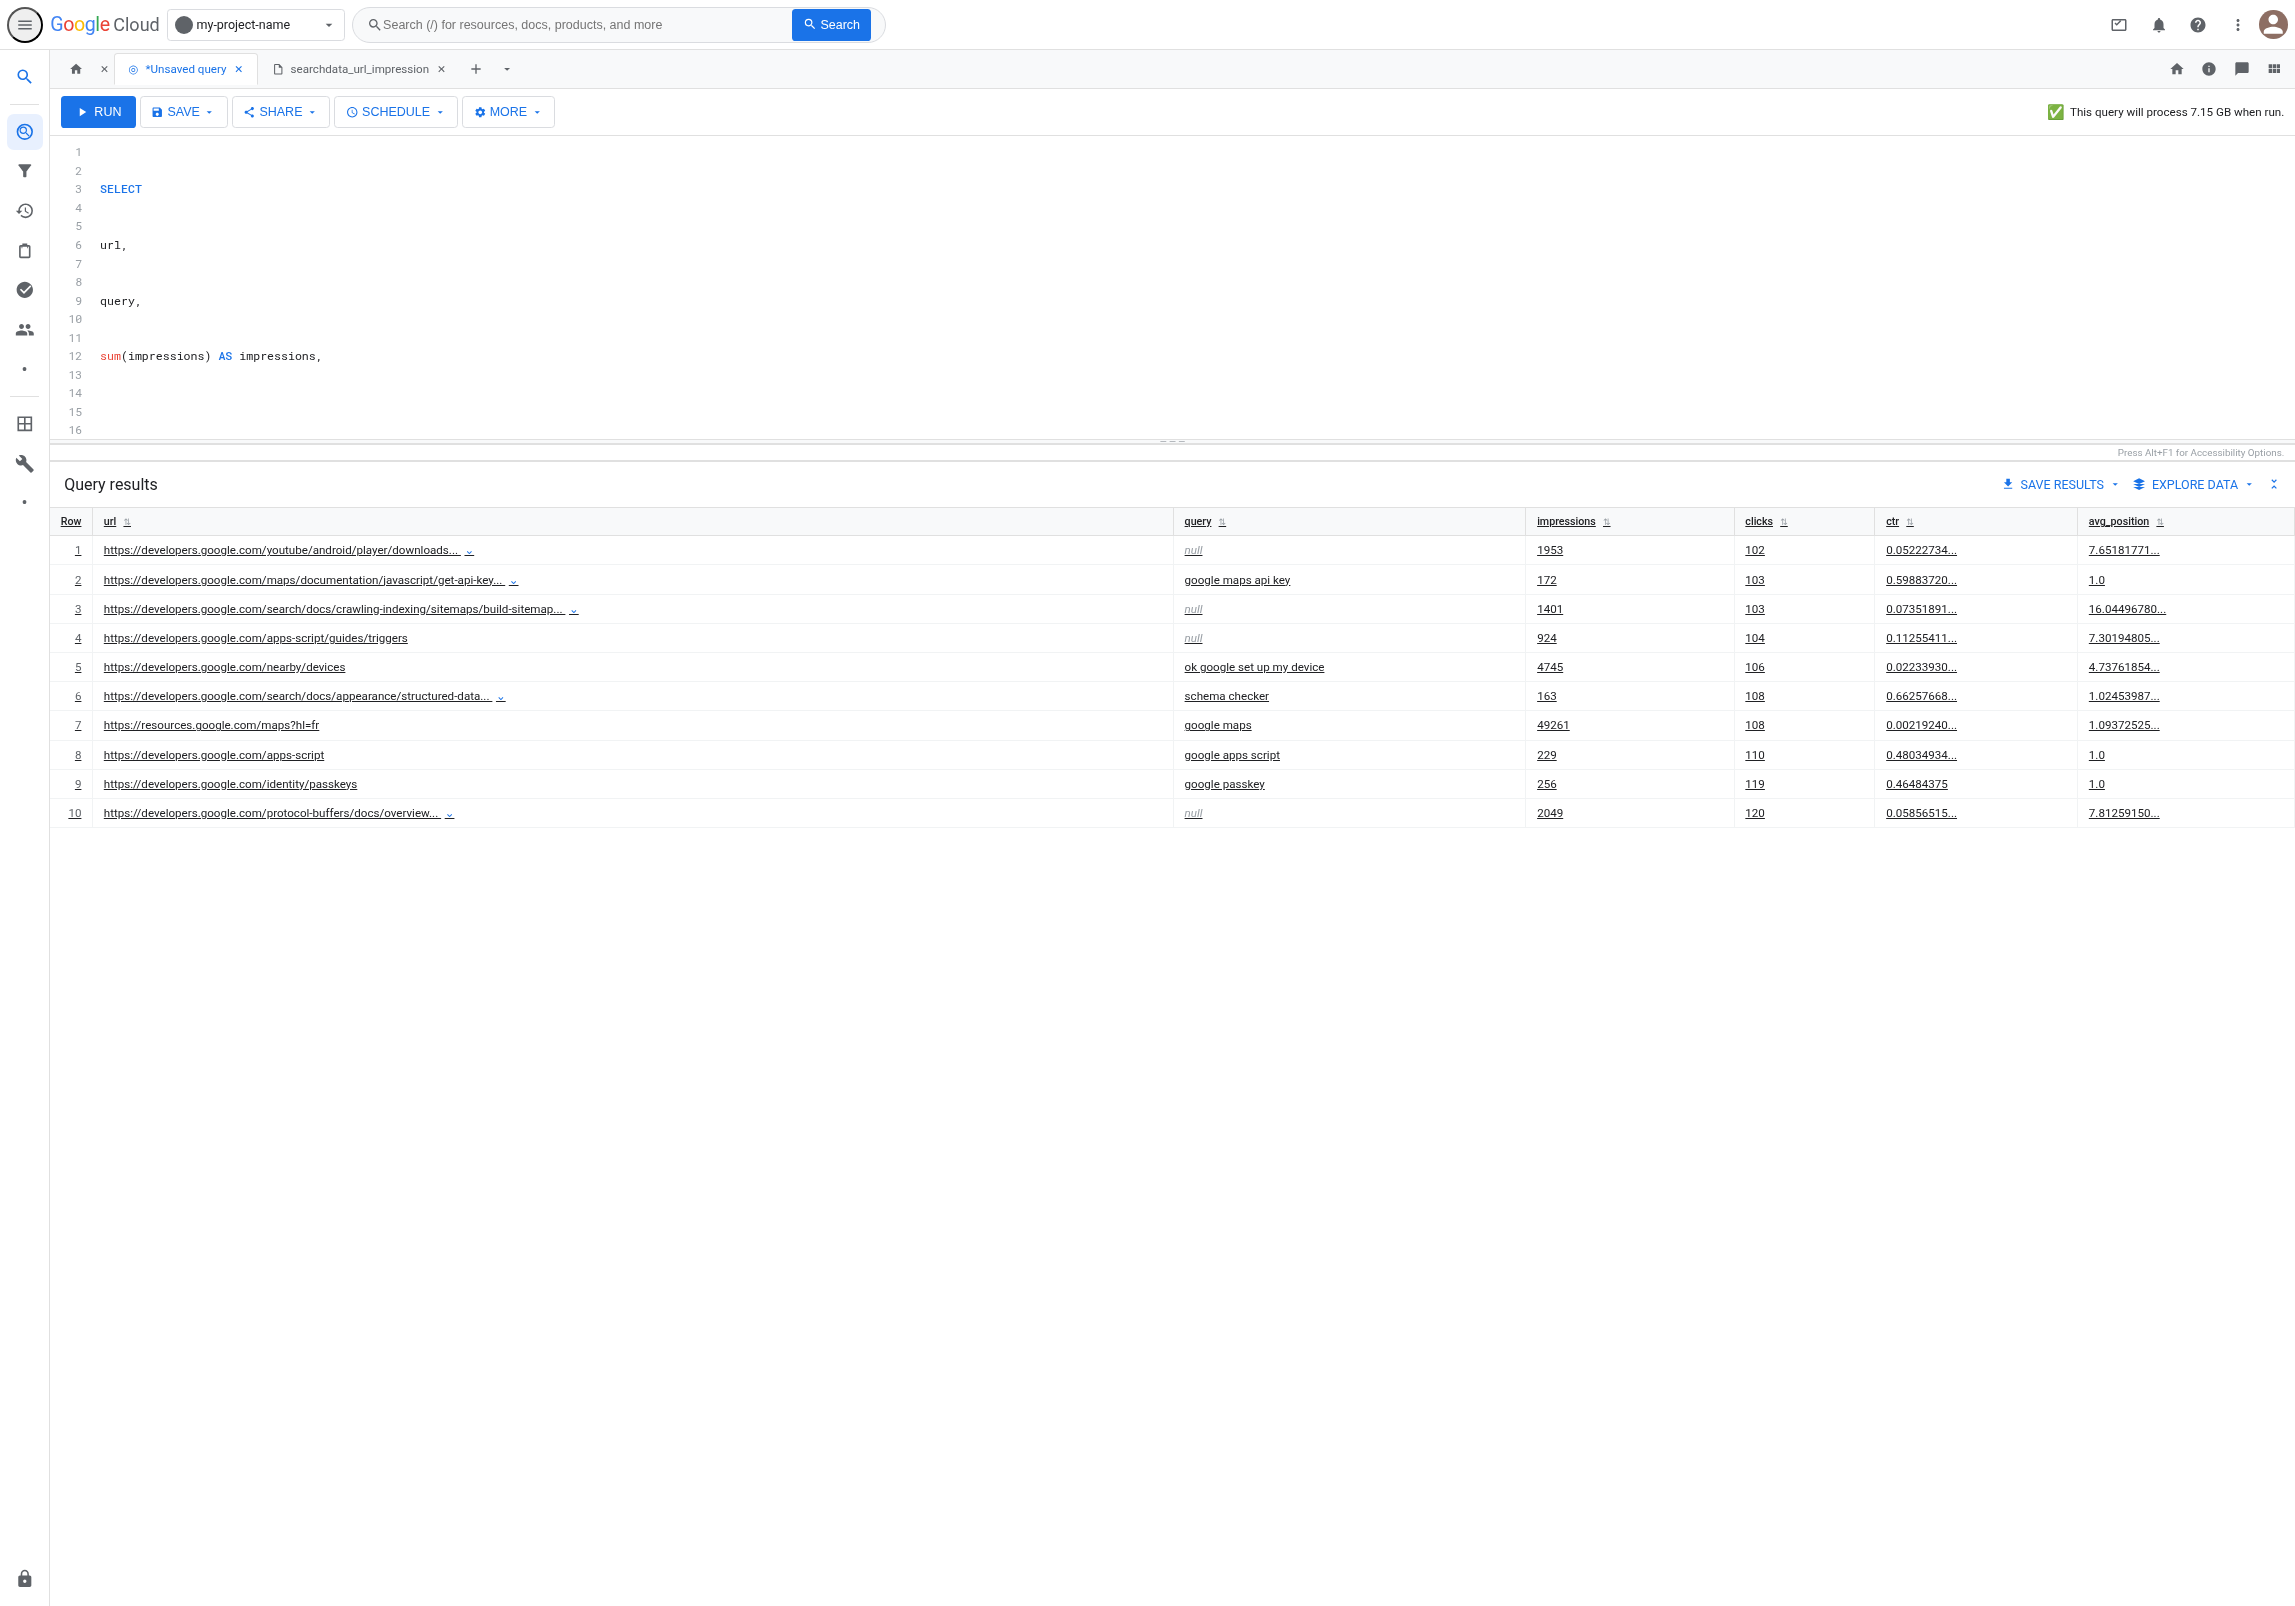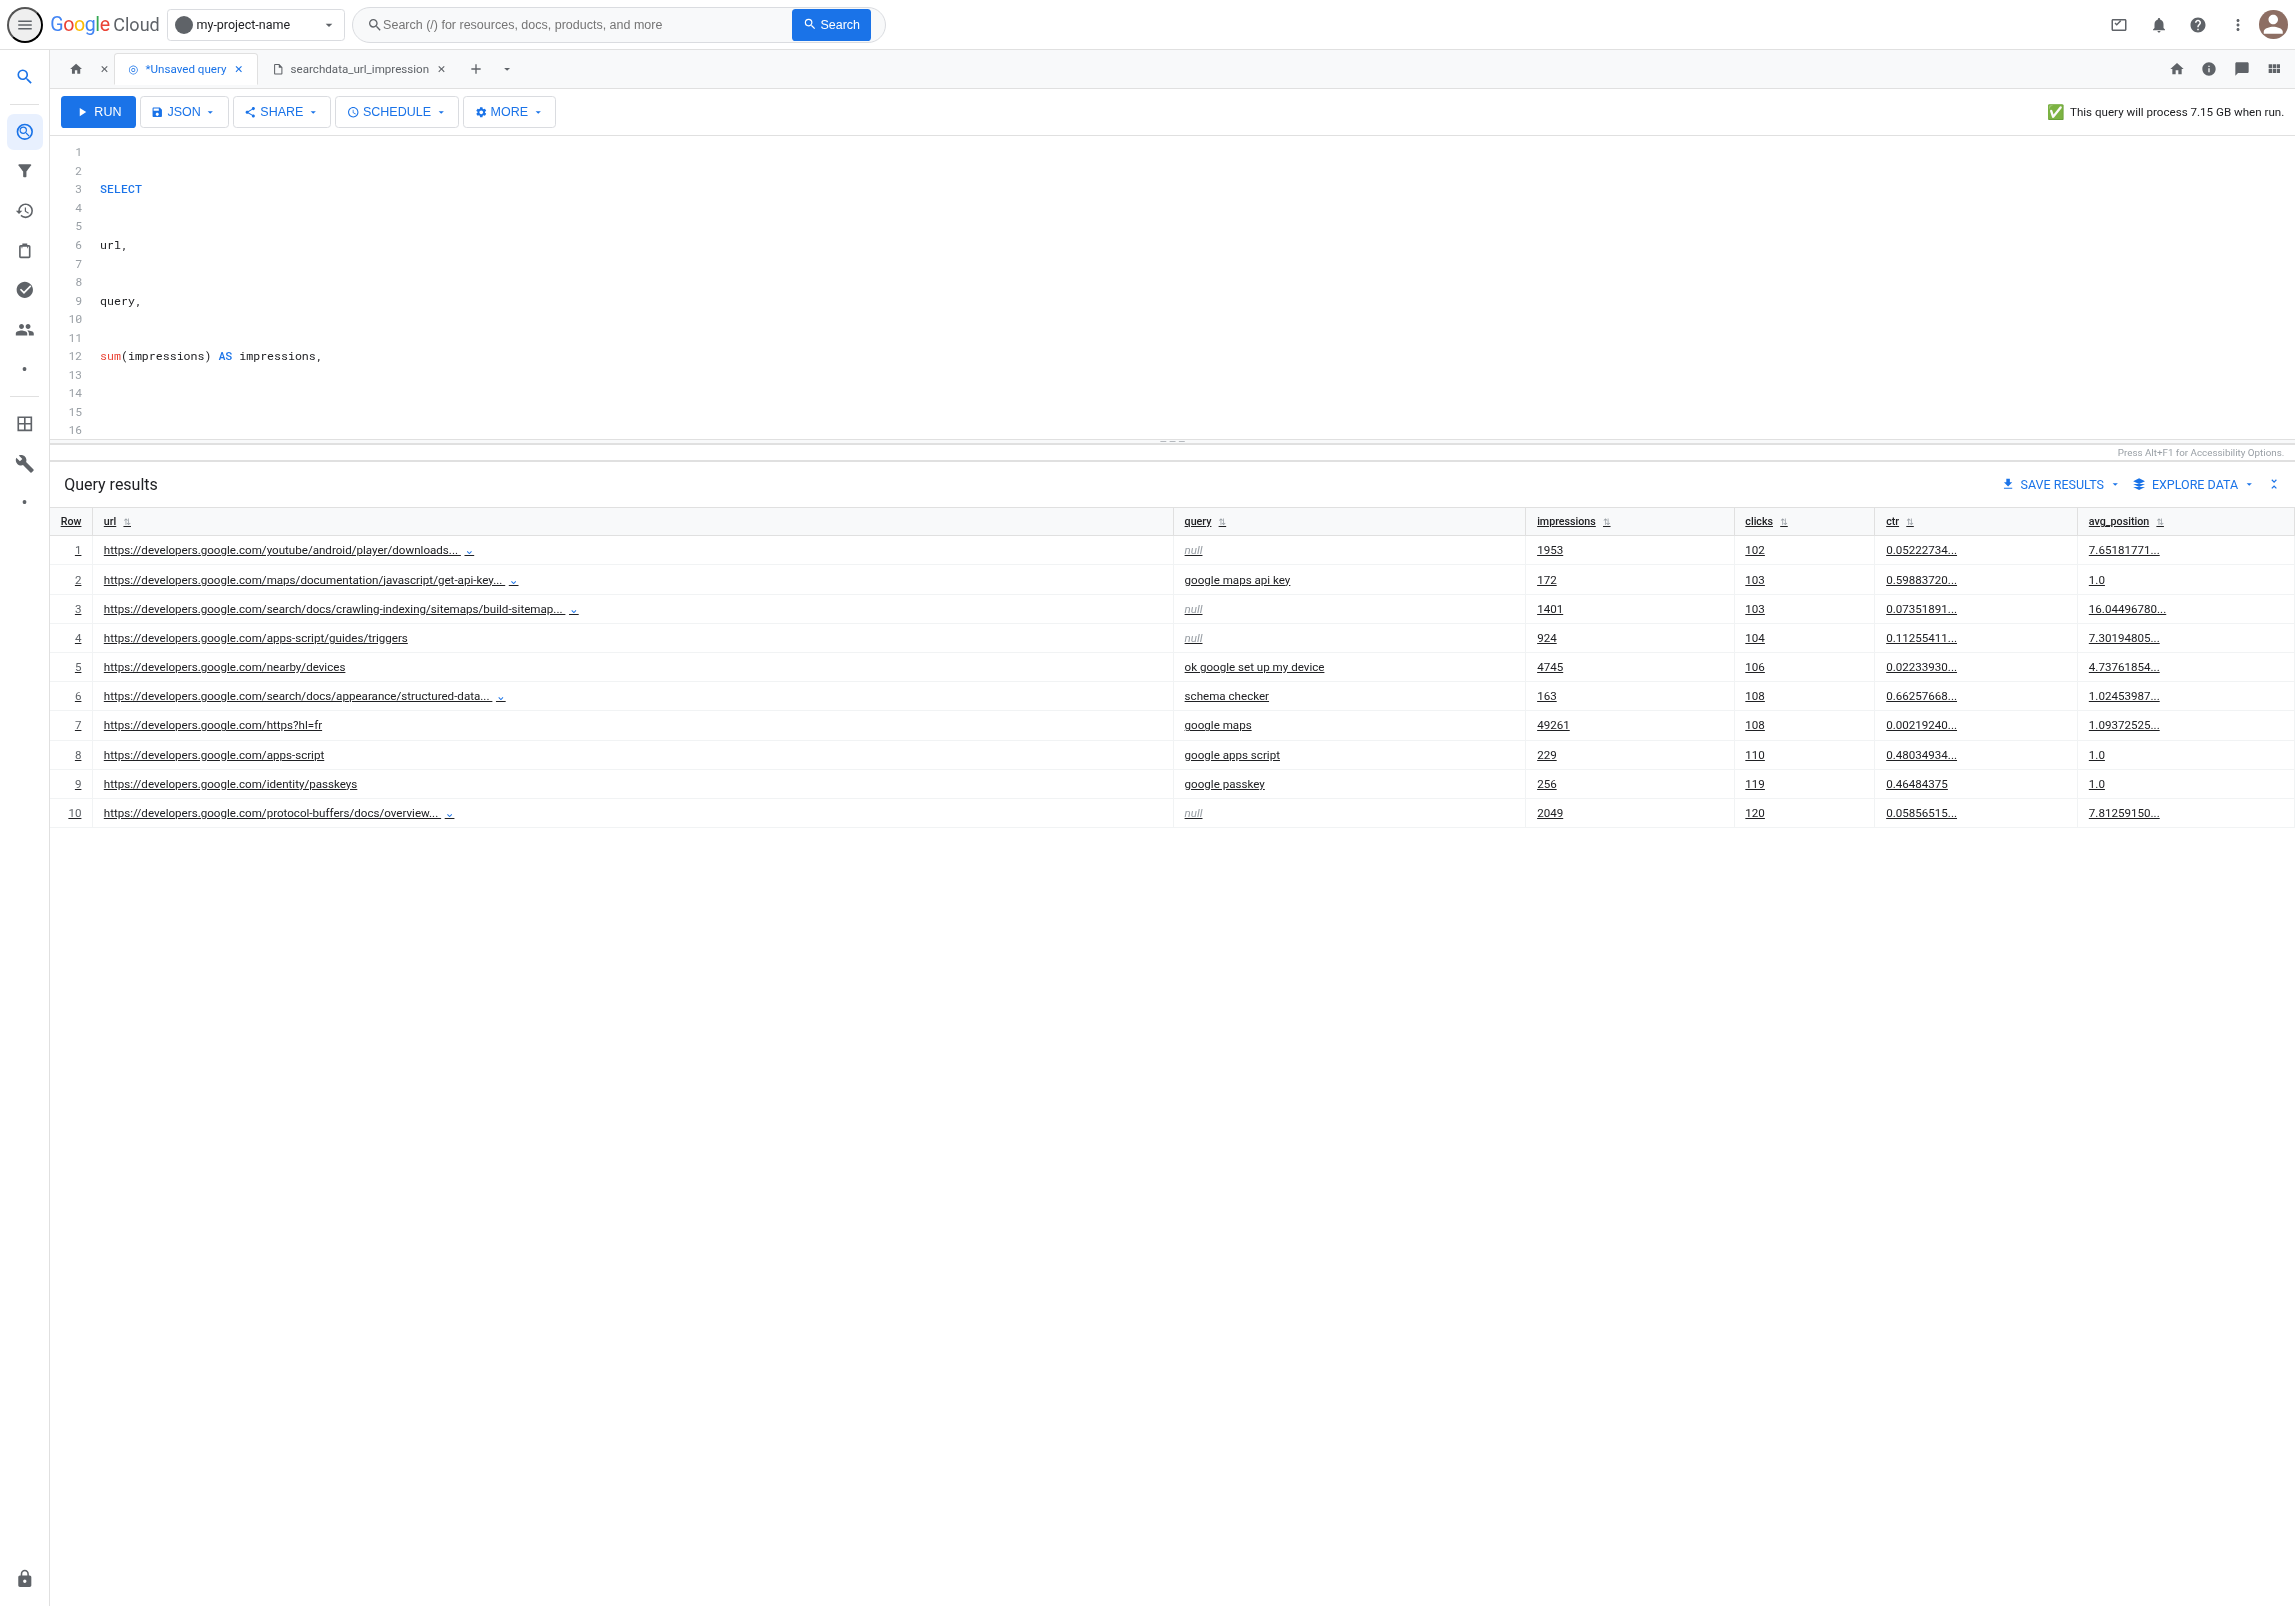--- a/index.html
+++ b/index.html
@@ -332,21 +332,21 @@
         <button class="run-btn">
           <svg width="14.2" height="14.2" viewBox="0 0 24 24" fill="white">
               <path d="M8 5v14l11-7z"></path>
             </svg>
           <span>RUN</span>
         </button>
         <button class="toolbar-btn">
           <svg width="12.5" height="12.5" viewBox="0 0 24 24" fill="#1a73e8">
               <path d="M17 3H5c-1.11 0-2 .9-2 2v14c0 1.1.89 2 2 2h14c1.1 0 2-.9 2-2V7l-4-4zm-5 16c-1.66 0-3-1.34-3-3s1.34-3 3-3 3 1.34 3 3-1.34 3-3 3zm3-10H5V5h10v4z"></path>
             </svg>
-          <span>JSON</span>
+          <span>SAVE</span>
           <svg width="12.5" height="12.5" viewBox="0 0 24 24" fill="#1a73e8">
               <path d="M7 10l5 5 5-5z"></path>
             </svg>
         </button>
         <button class="toolbar-btn">
           <svg width="12.5" height="12.5" viewBox="0 0 24 24" fill="#1a73e8">
               <path d="M18 16.08c-.76 0-1.44.3-1.96.77L8.91 12.7c.05-.23.09-.46.09-.7s-.04-.47-.09-.7l7.05-4.11c.54.5 1.25.81 2.04.81 1.66 0 3-1.34 3-3s-1.34-3-3-3-3 1.34-3 3c0 .24.04.47.09.7L8.04 9.81C7.5 9.31 6.79 9 6 9c-1.66 0-3 1.34-3 3s1.34 3 3 3c.79 0 1.5-.31 2.04-.81l7.12 4.16c-.05.21-.08.43-.08.65 0 1.61 1.31 2.92 2.92 2.92 1.61 0 2.92-1.31 2.92-2.92s-1.31-2.92-2.92-2.92z"></path>
             </svg>
           <span>SHARE</span>
           <svg width="12.5" height="12.5" viewBox="0 0 24 24" fill="#1a73e8">
@@ -569,21 +569,21 @@
     </td>
     <td>schema checker</td>
     <td>163</td>
     <td>108</td>
     <td>0.66257668...</td>
     <td>1.02453987...</td>
   </tr>
                 <tr>
     <td class="row-num">7</td>
     <td>
-      https://developers.google.com/https?hl=fr
+      https://resources.google.com/maps?hl=fr
       
     </td>
     <td>google maps</td>
     <td>49261</td>
     <td>108</td>
     <td>0.00219240...</td>
     <td>1.09372525...</td>
   </tr>
                 <tr>
     <td class="row-num">8</td>

